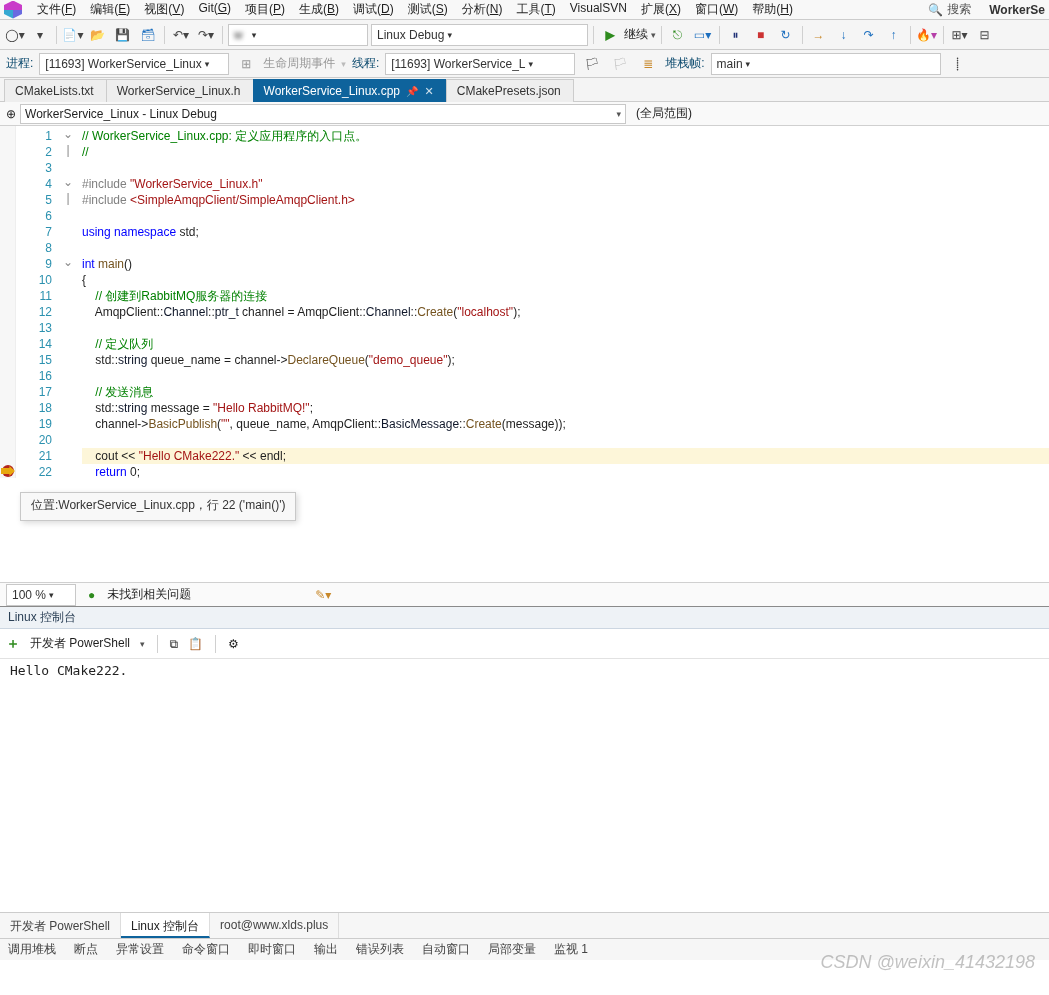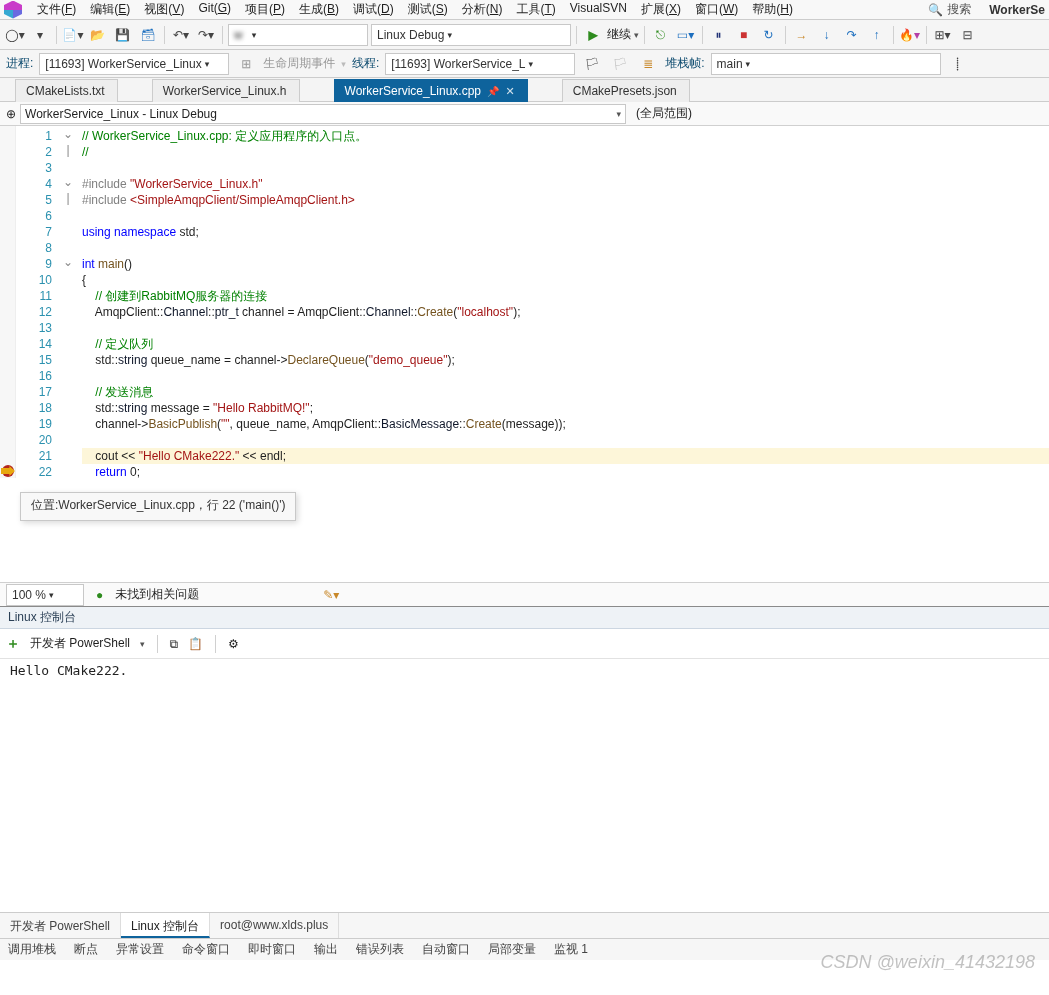--- a/index.html
+++ b/index.html
@@ -20,21 +20,21 @@
 .combo span { color:#333; }
 .drop { color:#555; font-size:9px; }
 .play { color:#2e8b1e; font-weight:bold; }
 .stop { color:#c33; }
 .pause { color:#237; }
 
 .toolbar2 { display:flex; align-items:center; height:28px; border-bottom:1px solid #ccc; background:#f5f5f5; padding:0 6px; gap:6px; }
 .lbl { color:#0c4a6e; }
 .toolbar2 .combo { min-width:180px; }
 
-.tabbar { display:flex; align-items:flex-end; height:24px; background:#f4f4f4; border-bottom:1px solid #ccc; padding-left:15px;gap:35px; }
+.tabbar { display:flex; align-items:flex-end; height:24px; background:#f4f4f4; border-bottom:1px solid #ccc; padding-left:4px; }
 .ftab { padding:4px 12px 4px 10px; border:1px solid #ccc; border-bottom:none; background:#eee; margin-right:-1px; display:flex; align-items:center; gap:6px; position:relative; top:1px; color:#333; }
 .ftab.active { background:#0e639c; color:#fff; border-color:#0e639c; }
 .ftab .x { font-size:11px; opacity:.8; }
 .ftab .pin { font-size:10px; }
 
 .navbar { display:flex; align-items:center; height:24px; border-bottom:1px solid #d0d0d0; background:#f9f9f9; padding:0 6px; gap:6px; }
 .navbar .nb-left { flex:0 0 620px; display:flex; align-items:center; gap:4px; }
 .navbar .nb-sel { border:1px solid #c8c8c8; background:#fff; height:20px; flex:1; display:flex; align-items:center; padding:0 4px; justify-content:space-between; }
 .navbar .nb-right { flex:1; display:flex; align-items:center; gap:4px; }
 
@@ -47,21 +47,21 @@
 .code { flex:1; font-family:Consolas,monospace; font-size:13px; line-height:16px; padding:2px 0 0 6px; white-space:pre; position:relative; }
 .c-cm{color:#008000;} .c-str{color:#a31515;} .c-kw{color:#0000ff;} .c-ty{color:#0f172a;} .c-pp{color:#808080;} .c-fn{color:#74531f;}
 .curline { background:#fdf6d9; display:inline-block; width:100%; }
 
 .tooltip { position:absolute; left:20px; top:492px; background:#f8f8f8; border:1px solid #c8c8c8; box-shadow:2px 2px 6px rgba(0,0,0,.15); padding:4px 10px 6px 10px; z-index:10; }
 .tooltip .t1 { color:#0066cc; display:flex; gap:10px; margin-bottom:4px; }
 .tooltip .a { cursor:pointer; }
 .tooltip .t2 { color:#333; }
 
 .statusbar { height:24px; border-top:1px solid #d0d0d0; background:#fafafa; display:flex; align-items:center; padding:0 6px; gap:12px; }
-.statusbar .combo { width:78px; }
+.statusbar .combo { width:70px; }
 .ok { color:#2e8b1e; }
 
 .panel { border-top:1px solid #8a8a8a; }
 .panel-head { height:22px; background:#eef2f6; border-bottom:1px solid #ccd6e1; display:flex; align-items:center; padding:0 8px; color:#2a3f55; }
 .panel-tools { height:30px; display:flex; align-items:center; padding:0 6px; gap:10px; border-bottom:1px solid #e2e2e2; }
 .plus { color:#2e8b1e; font-weight:bold; font-size:14px; }
 .panel-body { height:253px; padding:4px 10px; font-family:Consolas,monospace; font-size:13px; color:#222; }
 
 .btabs { height:26px; border-top:1px solid #ccc; display:flex; align-items:stretch; background:#f6f6f6; }
 .btab { padding:5px 10px 3px 10px; border-right:1px solid #ddd; color:#444; }
@@ -110,21 +110,21 @@
   <div class="tbtn" style="color:#1d6fbf">💾</div>
   <div class="tbtn" style="color:#1d6fbf">🗃</div>
   <div class="sep"></div>
   <div class="tbtn">↶▾</div>
   <div class="tbtn">↷▾</div>
   <div class="sep"></div>
   <div class="combo" style="width:140px">
       <span style="filter:blur(2px);letter-spacing:6px">w</span>
       <span class="drop">▾</span>
     </div>
-  <div class="combo" style="width:200px">
+  <div class="combo" style="width:217px">
       <span>Linux Debug</span>
       <span class="drop">▾</span>
     </div>
   <div class="sep"></div>
   <div class="tbtn play">▶</div>
   <span>继续</span>
     <span class="drop">▾</span>
   <div class="sep"></div>
   <div class="tbtn" style="color:#2e8b1e">⎋</div>
   <div class="tbtn" style="color:#1d6fbf">▭▾</div>

